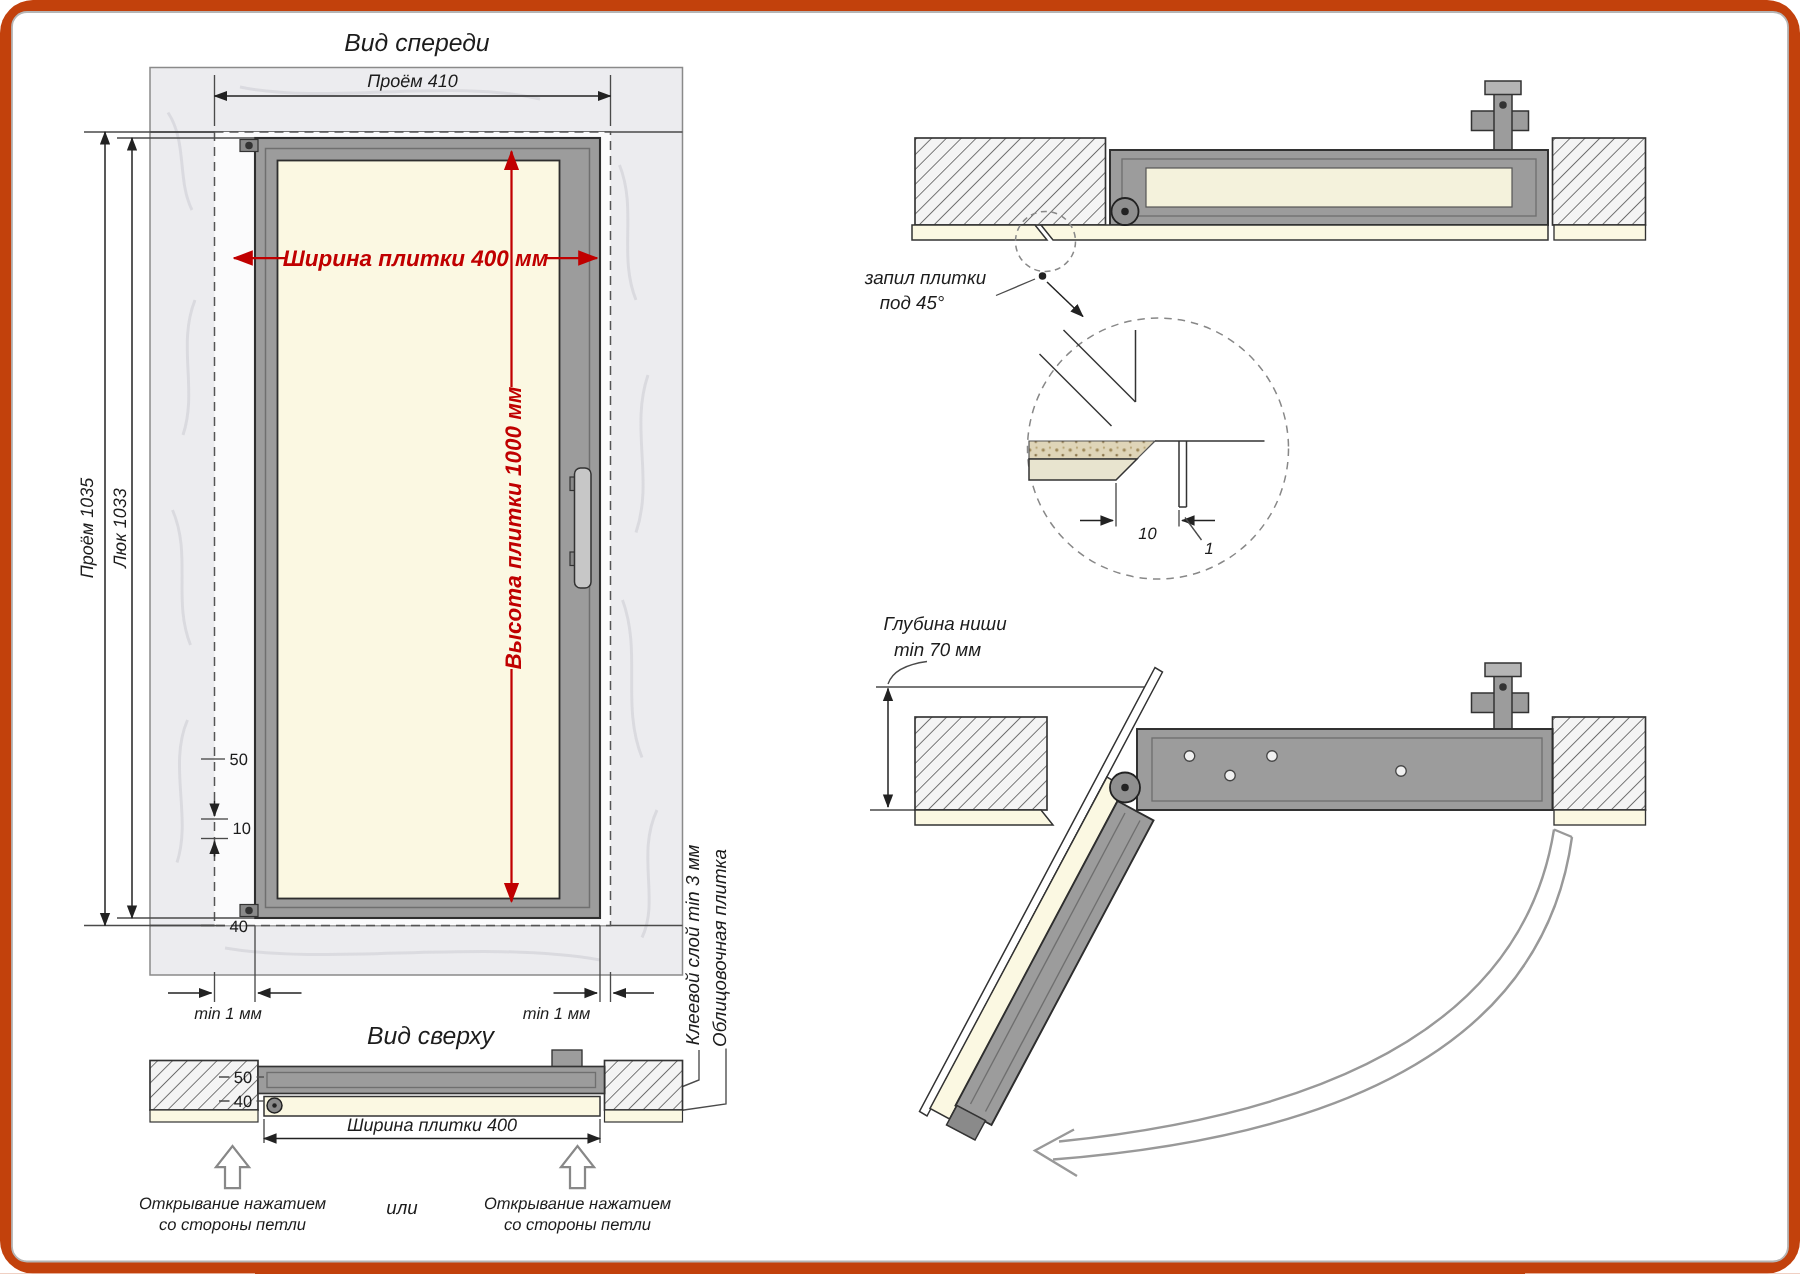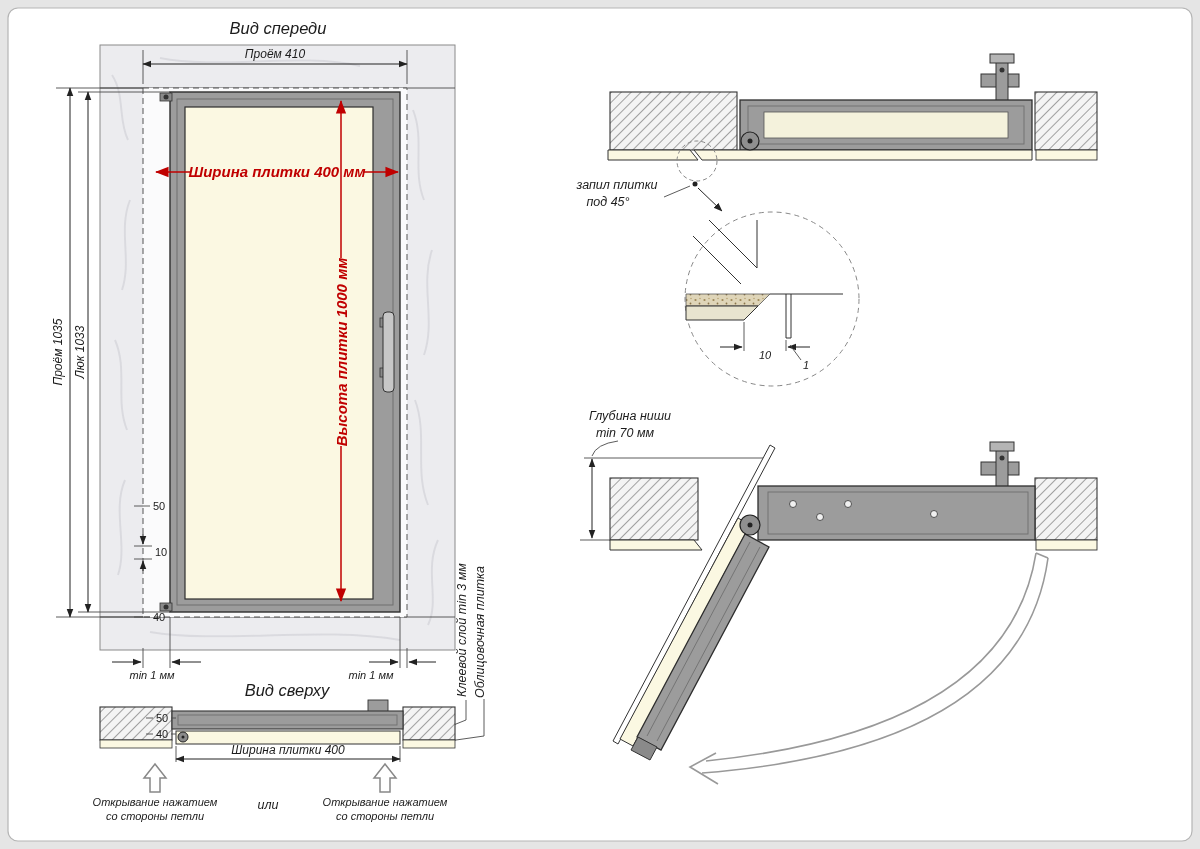--- a/index.html
+++ b/index.html
@@ -1,16 +1,16 @@
 <!DOCTYPE html>
 <html><head>
 <meta charset="utf-8">
 <style>
   html,body{margin:0;padding:0;background:#fff;}
-  .page{position:relative;width:1200px;height:849px;background:#e5e5e5;overflow:hidden;}
+  .page{position:relative;width:1200px;height:849px;background:#c2410c;overflow:hidden;border-radius:22px;}
   svg text{font-family:"Liberation Sans","DejaVu Sans",sans-serif;fill:#1c1c1c;}
   .title{font-size:16.5px;font-style:italic;}
   .dim{font-size:12px;font-style:italic;}
   .num{font-size:11px;}
   .red{font-size:15px;font-style:italic;font-weight:bold;fill:#c00000;}
   .lbl{font-size:12.5px;font-style:italic;}
   .lbl-s{font-size:11px;font-style:italic;}
   .thin{stroke:#4a4a4a;stroke-width:0.9;fill:none;}
   .dline{stroke:#222;stroke-width:1;fill:none;}
 </style>

